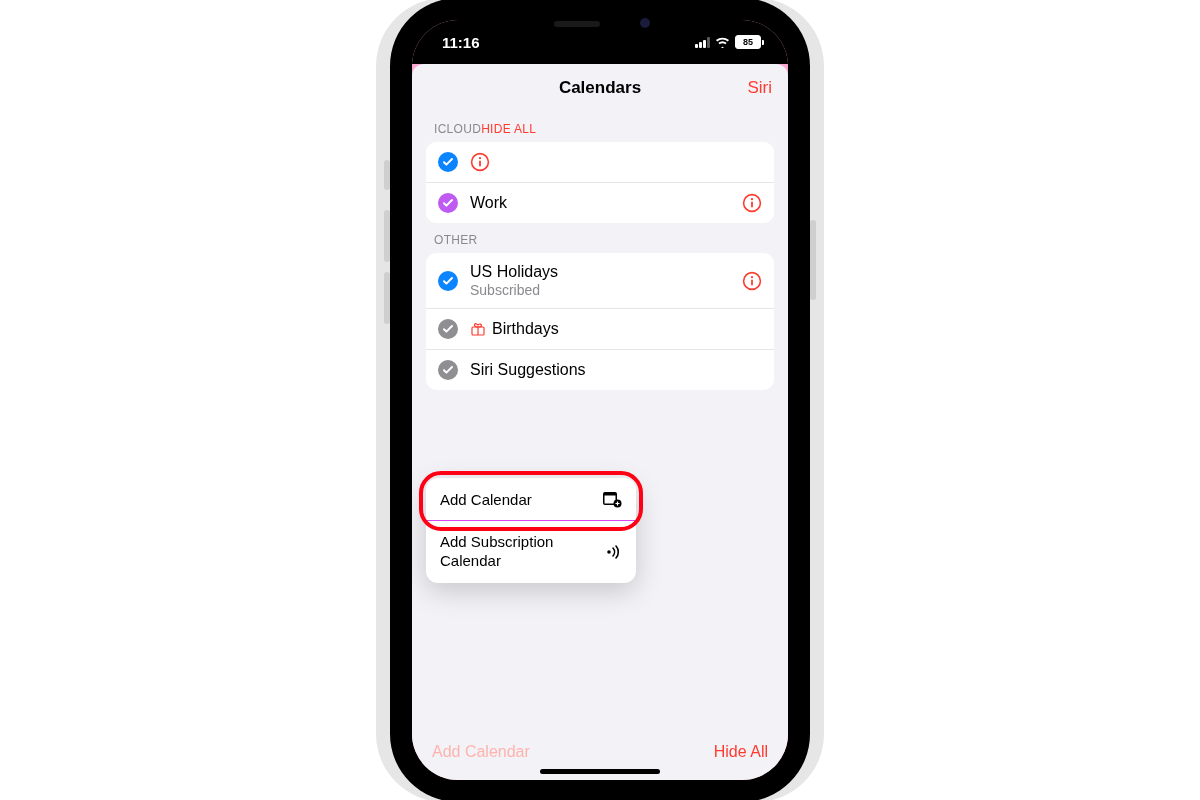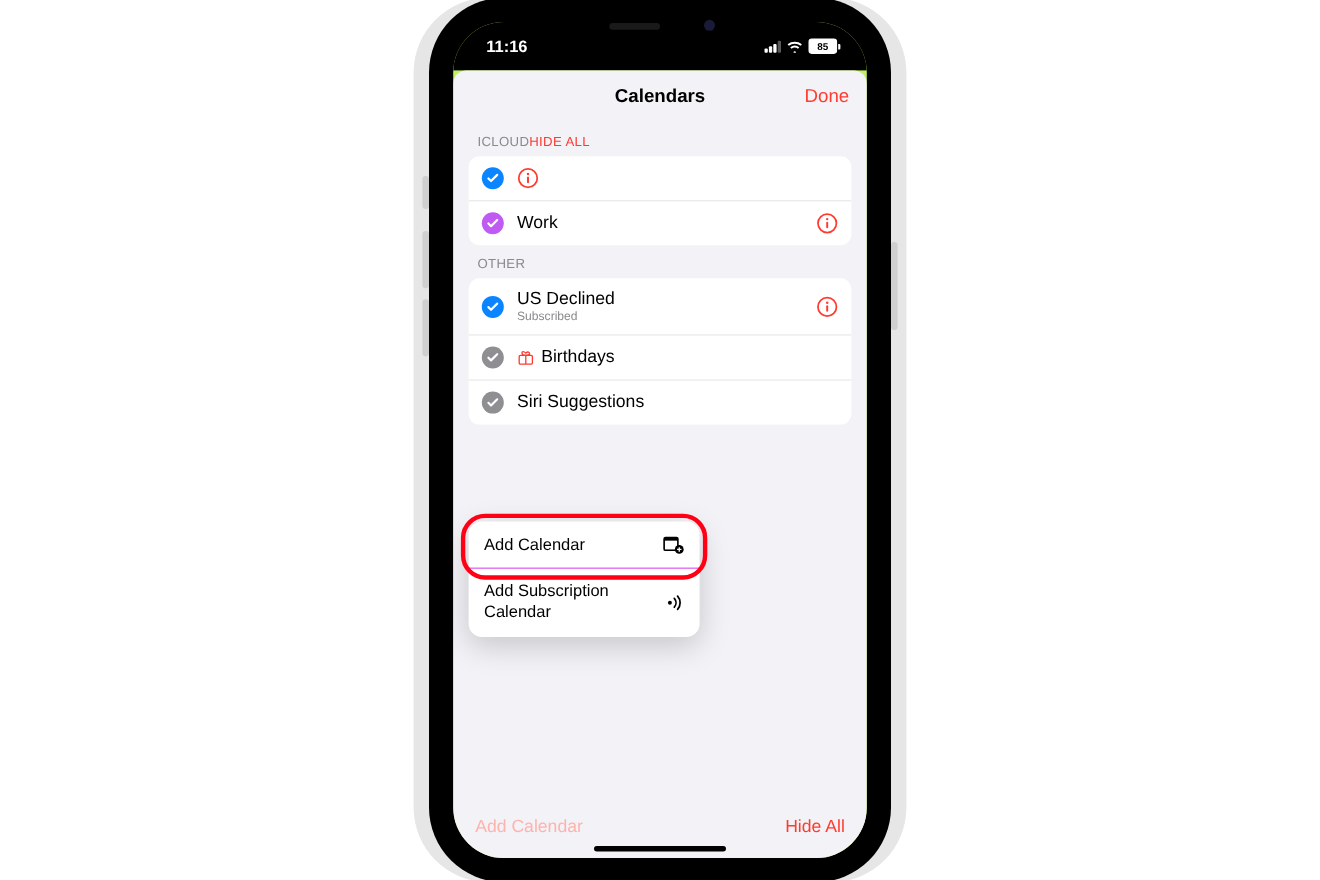--- a/index.html
+++ b/index.html
@@ -6,21 +6,21 @@
   .stage{width:1200px;height:800px;display:flex;align-items:center;justify-content:center;}
   .phone{position:relative;width:396px;height:780px;background:#000;border-radius:56px;box-shadow:0 0 0 12px #000, -14px 0 0 12px #e6e6e6, 14px 0 0 12px #e6e6e6;}
   .side-btn{position:absolute;background:#cfcfcf;border-radius:4px;}
   .sb-left1{left:-18px;top:150px;width:6px;height:30px;}
   .sb-left2{left:-18px;top:200px;width:6px;height:52px;}
   .sb-left3{left:-18px;top:262px;width:6px;height:52px;}
   .sb-right{right:-18px;top:210px;width:6px;height:80px;}
   .notch{position:absolute;top:0;left:50%;transform:translateX(-50%);width:180px;height:28px;background:#000;border-bottom-left-radius:18px;border-bottom-right-radius:18px;z-index:5;}
   .notch::before{content:"";position:absolute;left:44px;top:11px;width:46px;height:6px;background:#1a1a1a;border-radius:3px;}
   .notch::after{content:"";position:absolute;right:40px;top:8px;width:10px;height:10px;background:#1a1a3a;border-radius:50%;}
-  .screen{position:absolute;inset:10px;border-radius:46px;overflow:hidden;background:#bef264;}
+  .screen{position:absolute;inset:10px;border-radius:46px;overflow:hidden;background:#f9a8d4;}
   .status-bar{height:44px;background:#000;color:#fff;display:flex;align-items:center;justify-content:space-between;padding:0 24px 0 30px;font-size:15px;font-weight:600;}
   .status-right{display:flex;align-items:center;gap:5px;}
   .sig{display:flex;align-items:flex-end;gap:1px;height:11px;}
   .sig span{width:3px;background:#fff;border-radius:1px;}
   .sig span:nth-child(1){height:4px}.sig span:nth-child(2){height:6px}.sig span:nth-child(3){height:8px}.sig span:nth-child(4){height:11px;opacity:.35}
   .wifi{width:15px;height:11px;position:relative;}
   .wifi svg{display:block}
   .batt{display:flex;align-items:center;gap:1px;}
   .batt-body{width:24px;height:12px;border:1px solid #fff;border-radius:3px;display:flex;align-items:center;justify-content:center;font-size:9px;font-weight:700;color:#000;background:#fff;}
   .batt-tip{width:2px;height:5px;background:#fff;border-radius:0 1px 1px 0;}
@@ -35,21 +35,21 @@
   .row{display:flex;align-items:center;padding:10px 12px;min-height:40px;box-sizing:border-box;}
   .row + .row{border-top:1px solid #e6e6ea;margin-left:0;}
   .group .row + .row{border-top:1px solid #e6e6ea;}
   .chk{width:20px;height:20px;border-radius:50%;display:flex;align-items:center;justify-content:center;flex:0 0 20px;margin-right:12px;}
   .chk svg{display:block}
   .chk.blue{background:#0a84ff;}
   .chk.purple{background:#bf5af2;}
   .chk.gray{background:#8e8e93;}
   .chk.ring{background:#fff;border:2px solid #ff3b30;}
   .row-label{flex:1;font-size:16px;color:#000;}
-  .row-sub{font-size:11px;color:#8a8a8e;margin-top:1px;}
+  .row-sub{font-size:14px;color:#8a8a8e;margin-top:1px;}
   .info{width:20px;height:20px;flex:0 0 20px;}
   .info svg{display:block}
   .gift{width:16px;height:16px;margin-right:6px;flex:0 0 16px;}
   .popup-zone{position:relative;margin-top:70px;}
   .popup{position:relative;width:210px;background:#fff;border-radius:12px;box-shadow:0 8px 28px rgba(0,0,0,.18);overflow:visible;}
   .popup .prow{display:flex;align-items:center;justify-content:space-between;padding:12px 14px;font-size:15px;color:#000;}
   .popup .prow + .prow{border-top:1px solid #d946ef;}
   .highlight{position:absolute;top:-7px;left:-7px;right:-7px;height:52px;border:4px solid #ff0015;border-radius:22px;pointer-events:none;}
   .picon{width:20px;height:18px;flex:0 0 20px;}
   .footer{height:56px;display:flex;align-items:center;justify-content:space-between;padding:0 20px;}
@@ -88,21 +88,21 @@
                 <span>85</span>
               </div>
             <div class="batt-tip"></div>
           </div>
         </div>
       </div>
 
       <div class="sheet">
         <div class="sheet-header">
           <span class="sheet-title">Calendars</span>
-          <span class="done">Done</span>
+          <span class="done">Siri</span>
         </div>
 
         <div class="scroll">
 
           <div class="sec-header">
             <span>ICLOUD</span>
             <span class="right">HIDE ALL</span>
           </div>
           <div class="group">
             <div class="row">
@@ -140,21 +140,21 @@
             <span>OTHER</span>
           </div>
           <div class="group">
             <div class="row">
               <span class="chk blue">
                   <svg width="12" height="12" viewBox="0 0 12 12">
                     <path d="M2 6.2l2.4 2.4L10 3" stroke="#fff" stroke-width="2" fill="none" stroke-linecap="round" stroke-linejoin="round"></path>
                   </svg>
                 </span>
               <div class="row-label">
-                <div>US Declined</div>
+                <div>US Holidays</div>
                 <div class="row-sub">Subscribed</div>
               </div>
               <span class="info">
                   <svg width="20" height="20" viewBox="0 0 20 20">
                     <circle cx="10" cy="10" r="8.4" fill="none" stroke="#ff3b30" stroke-width="1.6"></circle>
                     <circle cx="10" cy="6.2" r="1.1" fill="#ff3b30"></circle>
                     <rect x="9.1" y="8.5" width="1.8" height="6" rx=".9" fill="#ff3b30"></rect>
                   </svg>
                 </span>
             </div>

